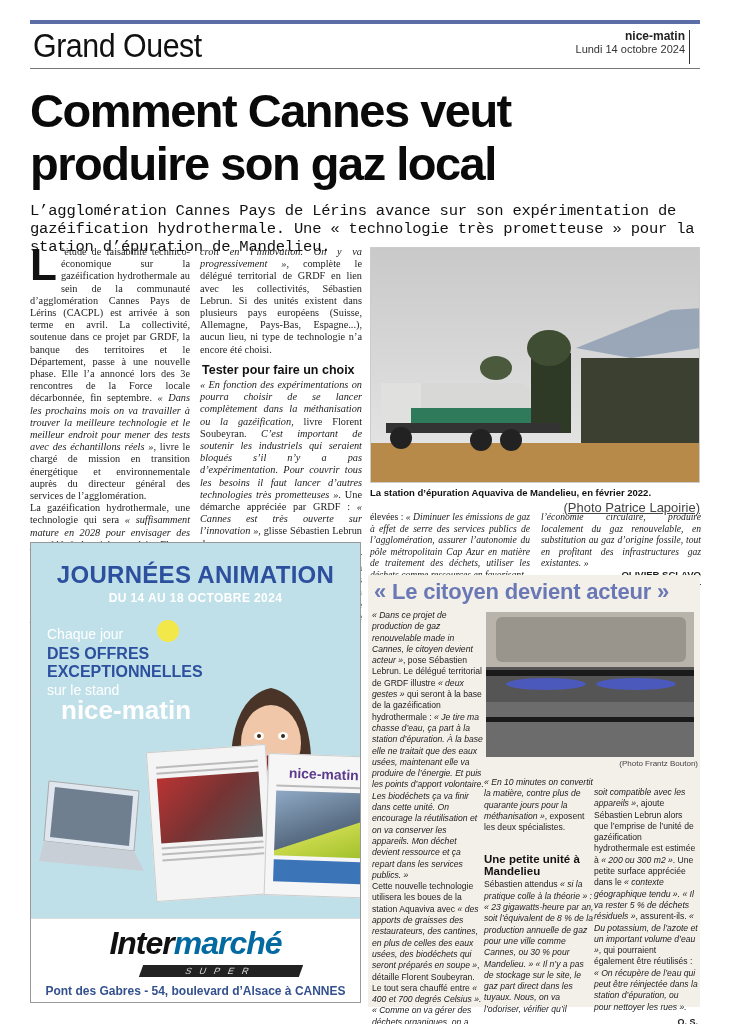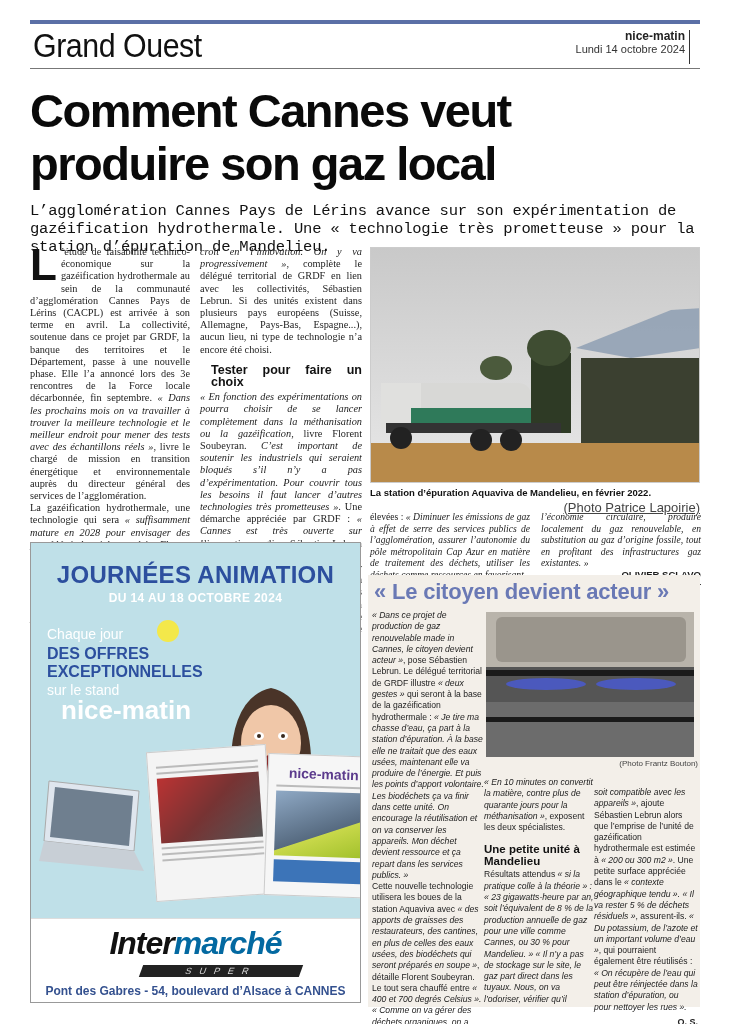--- a/index.html
+++ b/index.html
@@ -16,21 +16,21 @@
 
   .headline { position: absolute; left: 30px; top: 84px; width: 670px; font-family: "Liberation Sans", sans-serif; font-weight: bold; font-size: 47px; line-height: 53px; letter-spacing: -1.5px; color: #0a0a0a; }
   .chapo { position: absolute; left: 30px; top: 202px; width: 680px; font-family: Liberation Mono, monospace; font-size: 15.5px; line-height: 18px; color: #111; letter-spacing: -0.2px; }
 
   .col { position: absolute; font-size: 10.3px; line-height: 12.2px; text-align: justify; color: #1c1c1c; }
   .col p { margin: 0; }
   .col i { font-style: italic; }
   .col1 { left: 30px; top: 246px; width: 160px; }
   .col2 { left: 200px; top: 246px; width: 162px; }
   .dropcap { float: left; font-family: "Liberation Sans", sans-serif; font-weight: bold; font-size: 44px; line-height: 36px; margin: 1px 4px 0 0; color: #111; }
-  .subhead { font-family: "Liberation Sans", sans-serif; font-weight: bold; font-size: 12.5px; margin: 8px 0 3px 11px; color: #111; }
+  .subhead { font-family: "Liberation Sans", sans-serif; font-weight: bold; font-size: 12.5px; margin: 8px 0 3px 2px; color: #111; }
 
   .photo1 { position: absolute; left: 370px; top: 247px; width: 330px; height: 236px; overflow: hidden; border: 1px solid #ccc; }
   .caption1 { position: absolute; left: 370px; top: 487px; width: 330px; font-family: "Liberation Sans", sans-serif; font-weight: bold; font-size: 9.5px; color: #111; }
   .credit1 { position: absolute; right: 30px; top: 500px; font-family: "Liberation Sans", sans-serif; font-size: 13px; color: #444; text-decoration: underline; }
   .col3 { left: 370px; top: 511px; width: 160px; font-size: 9.6px; line-height: 11.6px; }
   .col4 { left: 541px; top: 511px; width: 160px; font-size: 9.6px; line-height: 11.6px; }
   .signature { font-family: "Liberation Sans", sans-serif; font-weight: bold; font-size: 9.5px; text-align: right; }
   .email { font-family: "Liberation Sans", sans-serif; font-weight: bold; font-size: 9px; text-align: right; }
 
   .ad { position: absolute; left: 30px; top: 542px; width: 331px; height: 461px; background: #bfe0e8; border: 1px solid #999; overflow: hidden; font-family: "Liberation Sans", sans-serif; }
@@ -55,21 +55,21 @@
   .ad-logo .marche { color: #0369a1; }
   .ad-super { position: absolute; left: 110px; top: 46px; width: 160px; height: 12px; background: #222; color: #ddd; font-size: 9px; text-align: center; letter-spacing: 8px; line-height: 12px; transform: skewX(-20deg); }
   .ad-address { position: absolute; left: 0; top: 65px; width: 100%; text-align: center; font-weight: bold; font-size: 12px; color: #34518f; }
 
   .box { position: absolute; left: 368px; top: 575px; width: 332px; height: 432px; background: #f3efe9; }
   .box-title { position: absolute; left: 6px; top: 4px; font-family: "Liberation Sans", sans-serif; font-weight: bold; font-size: 22px; color: #6a79b5; letter-spacing: -0.2px; }
   .box .col { font-family: "Liberation Sans", sans-serif; font-size: 8.6px; line-height: 11.3px; text-align: left; color: #222; }
   .bcol1 { left: 4px; top: 35px; width: 112px; }
   .bcol2 { left: 116px; top: 202px; width: 110px; }
   .bcol3 { left: 226px; top: 212px; width: 104px; }
-  .box .subhead { font-size: 11.5px; line-height: 12px; margin: 10px 0 2px; }
+  .box .subhead { font-size: 11.5px; line-height: 12px; margin: 20px 0 2px; }
   .photo2 { position: absolute; left: 118px; top: 37px; width: 208px; height: 145px; overflow: hidden; }
   .caption2 { position: absolute; left: 118px; top: 183px; width: 212px; font-family: "Liberation Sans", sans-serif; font-weight: bold; font-size: 9.5px; line-height: 11px; color: #111; }
   .caption2 .credit { font-weight: normal; font-size: 8px; color: #444; float: right; }
   .initials { font-family: "Liberation Sans", sans-serif; font-weight: bold; font-size: 9px; text-align: right; margin-top: 4px; }
 </style>
 </head>
 <body>
 
 <div class="topbar"></div>
 <div class="section-title">Grand Ouest</div>
@@ -201,19 +201,19 @@
       <rect x="0" y="90" width="208" height="55" fill="#6c6c6c"></rect>
       <rect x="0" y="105" width="208" height="5" fill="#1a1a1a"></rect>
     </svg>
   </div>
   <div class="caption2">
     <span class="credit">(Photo Frantz Bouton)</span>
   </div>
   <div class="col bcol2">
     <p><i>« En 10 minutes on convertit la matière, contre plus de quarante jours pour la méthanisation »</i><span>, exposent les deux spécialistes.</span></p>
     <div class="subhead">Une petite unité à Mandelieu</div>
-    <p><span>Résultats attendus </span><i>« si la pratique colle à la théorie » : « 23 gigawatts-heure par an, soit l’équivalent de 8 % de la production annuelle de gaz pour une ville comme Cannes, ou 30 % pour Mandelieu. » « Il n’y a pas de stockage sur le site, le gaz part direct dans les tuyaux. Nous, on va l’odoriser, vérifier qu’il</i></p>
+    <p><span>Sébastien attendus </span><i>« si la pratique colle à la théorie » : « 23 gigawatts-heure par an, soit l’équivalent de 8 % de la production annuelle de gaz pour une ville comme Cannes, ou 30 % pour Mandelieu. » « Il n’y a pas de stockage sur le site, le gaz part direct dans les tuyaux. Nous, on va l’odoriser, vérifier qu’il</i></p>
   </div>
   <div class="col bcol3">
     <p><i>soit compatible avec les appareils »</i><span>, ajoute Sébastien Lebrun alors que l’emprise de l’unité de gazéification hydrothermale est estimée à </span><i>« 200 ou 300 m2 »</i><span>. Une petite surface appréciée dans le </span><i>« contexte géographique tendu ». « Il va rester 5 % de déchets résiduels »</i><span>, assurent-ils. </span><i>« Du potassium, de l’azote et un important volume d’eau »</i><span>, qui pourraient également être réutilisés : </span><i>« On récupère de l’eau qui peut être réinjectée dans la station d’épuration, ou pour nettoyer les rues ».</i></p>
     <div class="initials">O. S.</div>
   </div>
 </div>
 
 </body></html>

